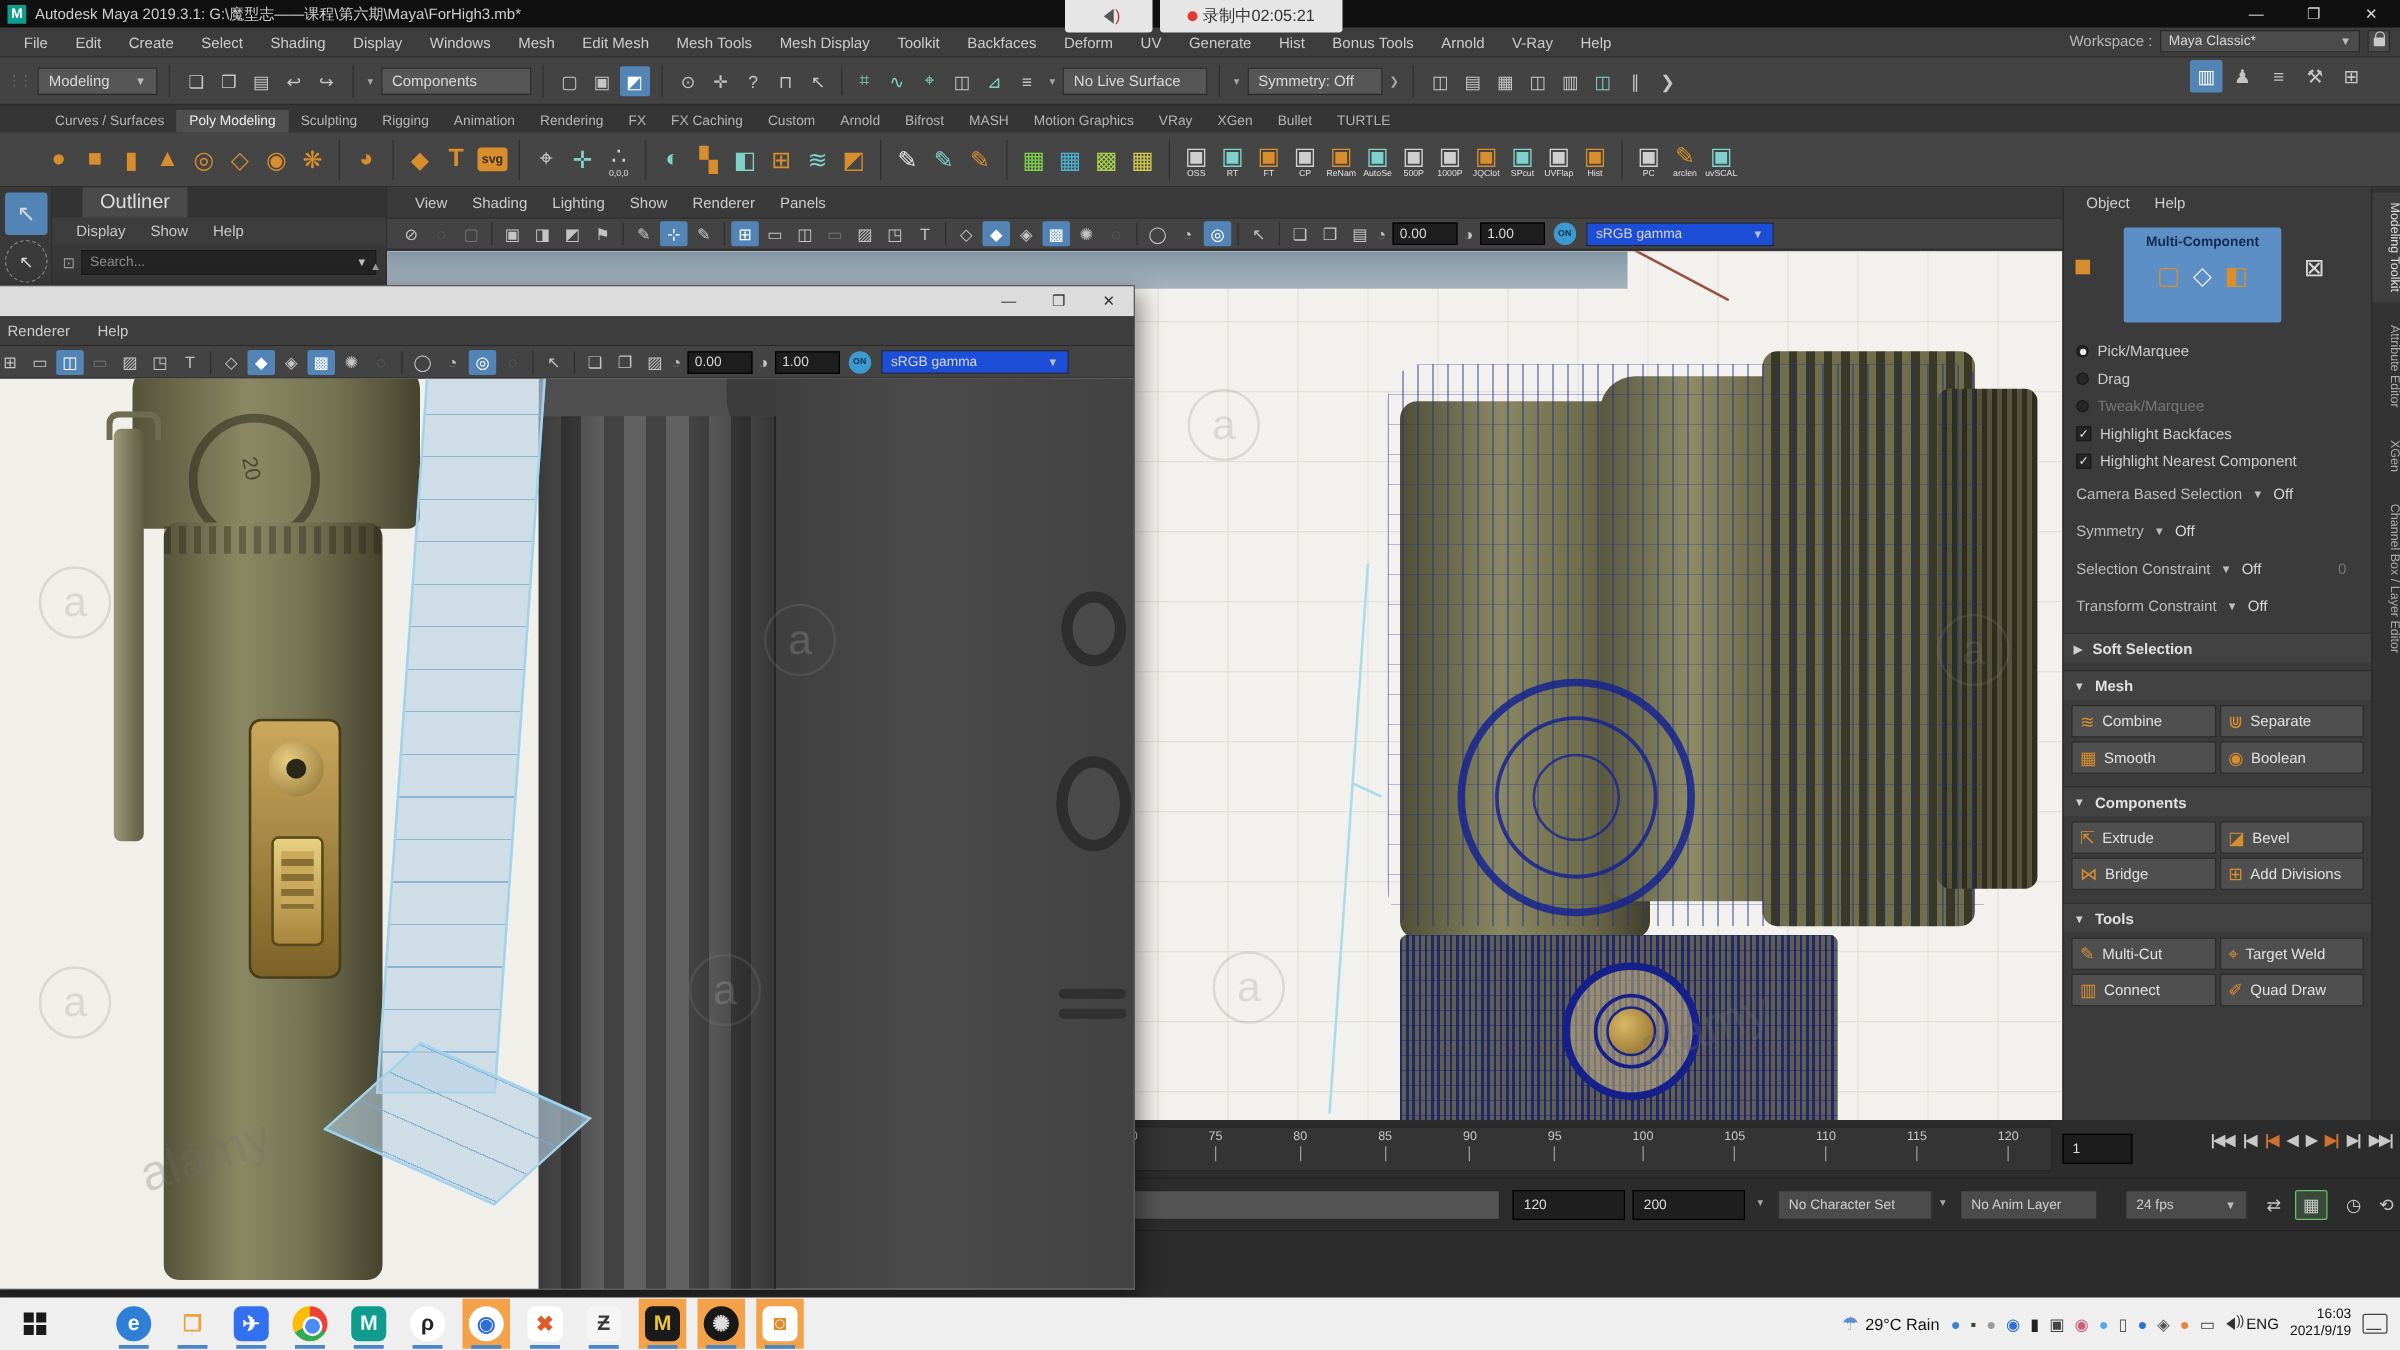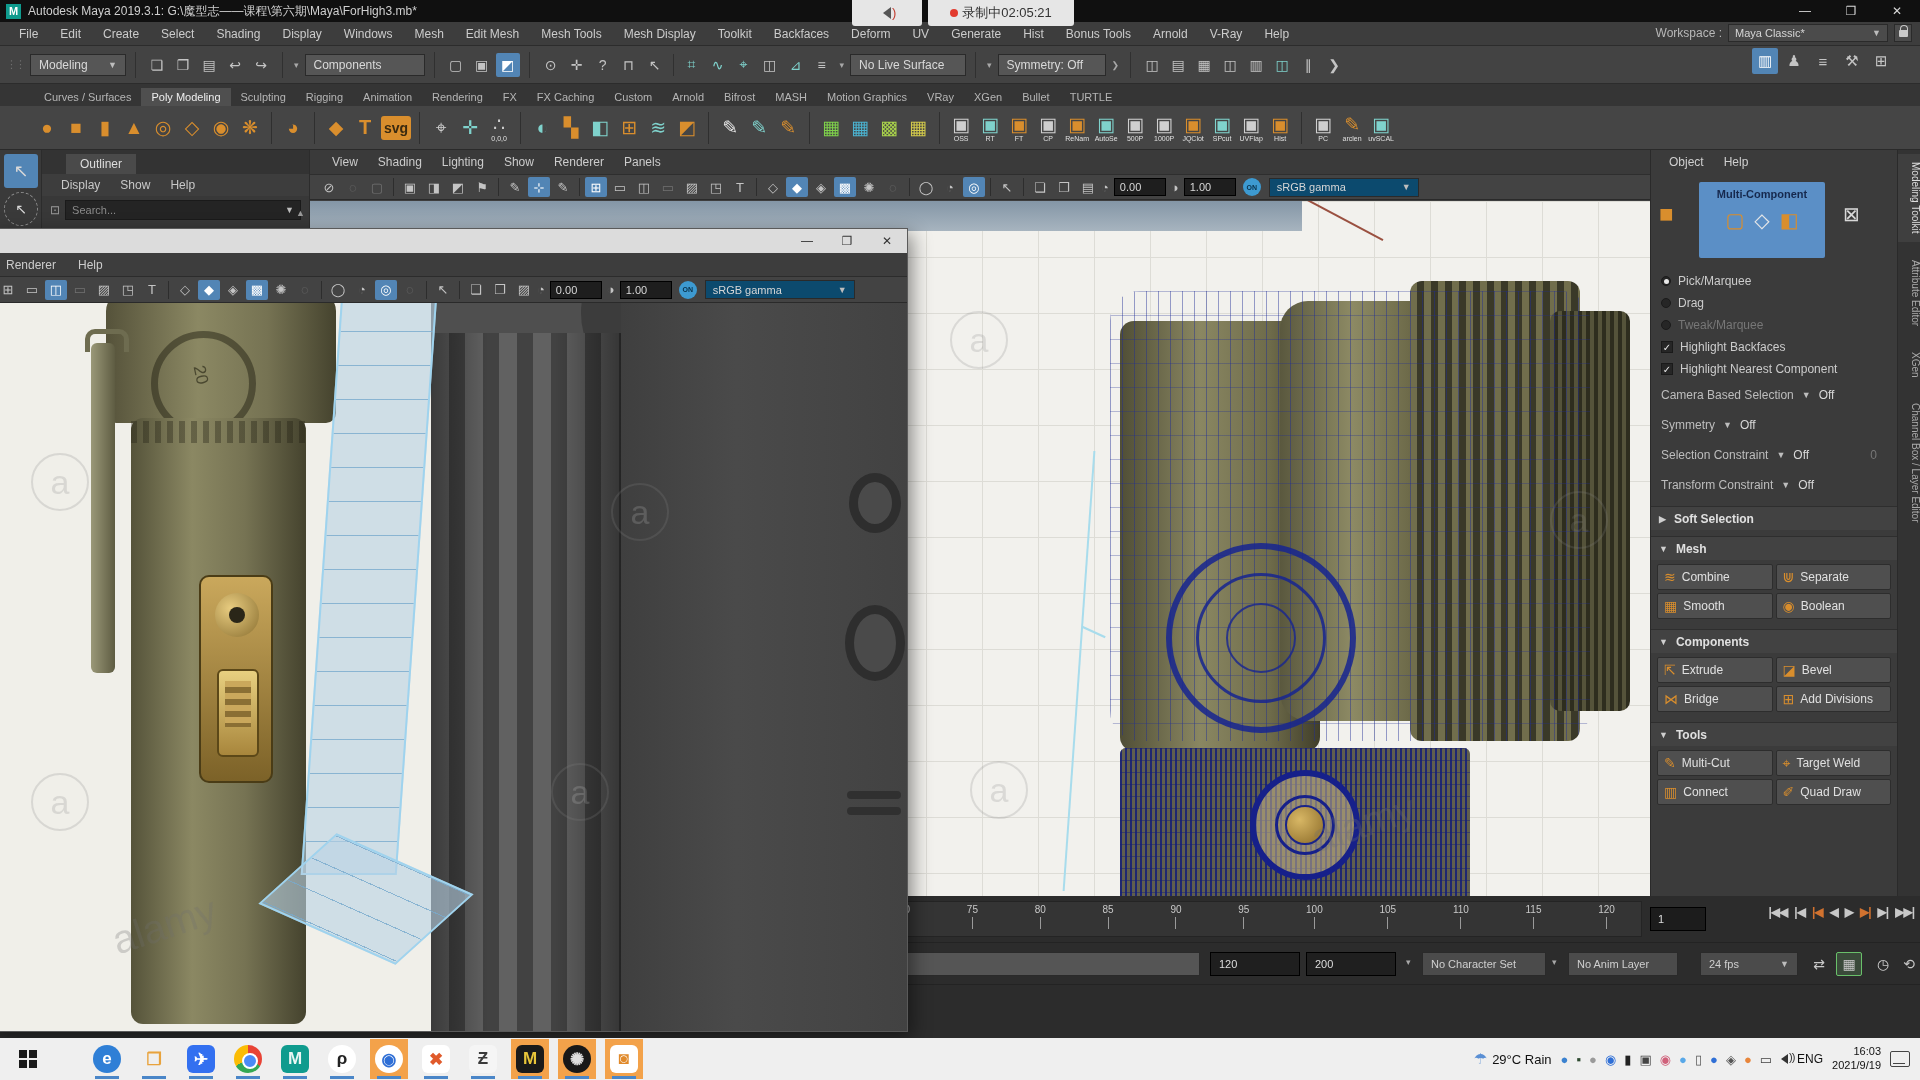--- a/index.html
+++ b/index.html
@@ -66,35 +66,35 @@
   .shelf-mini { position:absolute; left:10px; top:88px; color:#9a9a9a; font-size:11px; }
   .shelftabs .item { color:#b5b5b5; font-size:11px; padding:3px 10px; white-space:nowrap; }
   .shelftabs .item.active { background:#4f4f4f; color:#eee; }
   .shelficons { left:0; top:106px; width:1920px; height:44px; background:#454545;
     display:flex; align-items:center; gap:3px; padding-left:34px; border-bottom:1px solid #2a2a2a; }
   .shelf-gear { position:absolute; left:10px; top:118px; color:#9a9a9a; font-size:12px; }
   .shelficons .ic { min-width:26px; height:38px; display:flex; flex-direction:column; align-items:center;
     justify-content:center; font-size:19px; color:#d98e2d; }
   .shelficons .ic .lbl { font-size:7px; color:#e0e0e0; margin-top:-1px; }
   .shelficons .ic.bigT .g { font-size:20px; font-weight:bold; }
-  .shelficons .ic.svgbox .g { font-size:14px; font-weight:bold; background:#d98e2d; color:#3a2a10;
+  .shelficons .ic.svgbox .g { font-size:10px; font-weight:bold; background:#d98e2d; color:#3a2a10;
     padding:4px 3px; border-radius:3px; }
   .shelficons .isep { width:1px; height:32px; background:#2f2f2f; margin:0 5px; }
 
   
   .workarea { left:0; top:150px; width:1920px; height:746px; background:#393939; }
   .toolbox { left:0; top:0; width:42px; height:746px; background:#3a3a3a; border-right:1px solid #2c2c2c; }
   .tool { width:34px; height:34px; margin:4px; display:flex; align-items:center; justify-content:center;
     color:#d8d8d8; font-size:18px; border-radius:3px; }
   .tool.active { background:#5285b5; }
   .tool.lasso { border:1px dashed #8a8a8a; border-radius:50%; font-size:14px; }
 
   .outliner { left:42px; top:0; width:268px; height:746px; background:#383838; border-right:1px solid #2c2c2c; }
   .ol-tabrow { height:24px; display:flex; align-items:flex-end; padding-left:24px; background:#333; }
-  .ol-tab { background:#4a4a4a; color:#ddd; font-size:12px; padding:3px 14px; }
+  .ol-tab { background:#4a4a4a; color:#ddd; font-size:16px; padding:3px 14px; }
   .ol-menus { height:22px; display:flex; align-items:center; gap:2px; padding-left:10px; background:#3d3d3d; }
   .ol-menus .item { color:#c8c8c8; font-size:12px; padding:0 9px; }
   .ol-search { height:28px; display:flex; align-items:center; gap:5px; padding:0 8px; }
   .ol-search .sic { color:#9a9a9a; font-size:12px; }
   .ol-input { flex:1; height:20px; background:#242424; border:1px solid #1a1a1a; color:#8a8a8a;
     font-size:11px; display:flex; align-items:center; padding:0 6px; justify-content:space-between; }
   .ol-row { height:20px; display:flex; align-items:center; gap:6px; padding-left:26px; color:#d0d0d0; font-size:12px; }
   .ol-row .cam { color:#b8b8b8; font-size:11px; }
   .ol-scroll { position:absolute; right:4px; top:58px; color:#9a9a9a; font-size:9px; }
 
@@ -105,21 +105,21 @@
     padding-left:8px; border-top:1px solid #2e2e2e; border-bottom:1px solid #2a2a2a; }
   .vp-toolbar .ic, .fw-toolbar .ic { width:22px; height:20px; display:flex; align-items:center;
     justify-content:center; color:#c4c4c4; font-size:13px; border-radius:2px; }
   .vp-toolbar .ic.on, .fw-toolbar .ic.on { background:#5285b5; color:#fff; }
   .vp-toolbar .ic.dim, .fw-toolbar .ic.dim { opacity:.35; }
   .vp-toolbar .isep, .fw-toolbar .isep { width:1px; height:18px; background:#2d2d2d; margin:0 3px; }
   .numfield { width:52px; height:18px; background:#1e1e1e; border:1px solid #000; color:#d8d8d8;
     font-size:11px; display:flex; align-items:center; padding:0 5px; margin:0 3px; }
   .onbadge { width:18px; height:18px; border-radius:50%; background:#3d9ad1; color:#08314a;
     font-size:7px; font-weight:bold; display:flex; align-items:center; justify-content:center; margin:0 2px; }
-  .gamma-dd { width:150px; height:19px; background:#0c4a6e; border:1px solid #2a2a2a; color:#d6d6d6;
+  .gamma-dd { width:150px; height:19px; background:#1d4ed8; border:1px solid #2a2a2a; color:#d6d6d6;
     font-size:11px; display:flex; align-items:center; padding:0 7px; justify-content:space-between; margin-left:4px;gap:32px; }
   .cg { color:#c4c4c4; font-size:13px; }
 
   .vp-canvas { position:absolute; left:0; top:51px; width:1340px; height:695px; overflow:hidden;
     background-color:#f2f1ed;
     background-image:linear-gradient(#dddcd6 1px, transparent 1px),
                      linear-gradient(90deg,#dddcd6 1px, transparent 1px);
     background-size:56px 56px; }
   .vp-steel { left:0; top:0; width:992px; height:30px;
     background:linear-gradient(180deg,#8496a6,#a7b4bf); }

